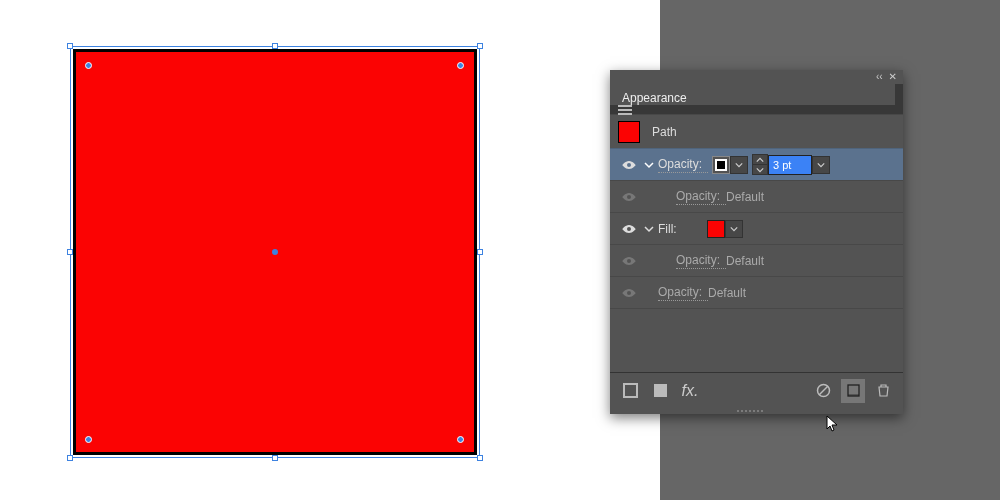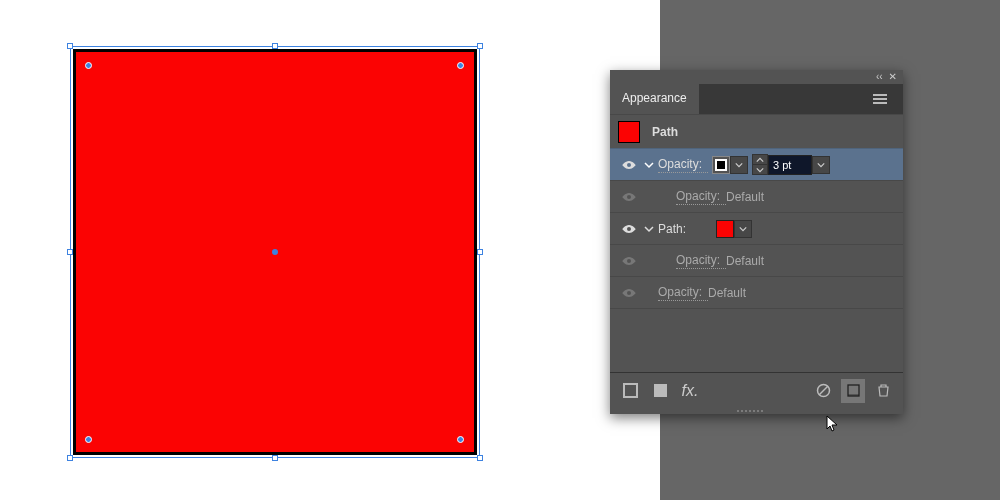--- a/index.html
+++ b/index.html
@@ -23,21 +23,21 @@
   .a-tl { left: 85px; top: 62px; }
   .a-tr { left: 457px; top: 62px; }
   .a-bl { left: 85px; top: 436px; }
   .a-br { left: 457px; top: 436px; }
   .center-dot { position: absolute; left: 272px; top: 249px; width: 6px; height: 6px; background: #3d82e0; border-radius: 50%; }
 
   
   .panel { position: absolute; left: 610px; top: 70px; width: 293px; background: #535353; color: #ddd; font-size: 12px; box-shadow: 0 4px 12px rgba(0,0,0,0.5); }
   .panel-top { height: 14px; background: #535353; display: flex; justify-content: flex-end; align-items: center; padding-right: 6px; gap: 6px; }
   .panel-top span { color: #ccc; cursor: pointer; font-size: 10px; line-height: 10px; }
-  .panel-tabbar { height: 30px; background: #383838; display: flex; align-items: stretch; padding-right: 8px; }
+  .panel-tabbar { height: 30px; background: #383838; display: flex; align-items: stretch; padding-right: 8px; flex-direction: column; }
   .tab { background: #535353; padding: 7px 12px 0 12px; color: #eee; font-size: 12px; }
   .spacer { flex: 1; }
   .menu-btn { width: 30px; display: flex; align-items: center; justify-content: center; color: #ccc; cursor: pointer; }
   .menu-lines { width: 14px; height: 10px; border-top: 2px solid #bbb; border-bottom: 2px solid #bbb; position: relative; }
   .menu-lines::before { content: ""; position: absolute; left: 0; right: 0; top: 2px; border-top: 2px solid #bbb; }
 
   .panel-body { background: #535353; }
   .row { display: flex; align-items: center; min-height: 32px; padding: 3px 8px; color: #ddd; border-top: 1px solid rgba(0,0,0,0.12); }
   .row.header { min-height: 34px; }
   .row.dim { color: #aaa; }
@@ -52,21 +52,21 @@
   .swatch-big { width: 22px; height: 22px; border: 1px solid #000; margin-right: 12px; }
   .swatch-sm { width: 18px; height: 18px; display: inline-flex; align-items: center; justify-content: center; border: 1px solid #888; background: #535353; }
   .swatch-stroke-inner { width: 12px; height: 12px; background: #000; border: 2px solid #fff; }
   .swatch-fill { background: #fb0303; border: 1px solid #222; }
   .mini-group { display: flex; align-items: center; gap: 0; margin-left: 4px; }
   .drop { width: 18px; height: 18px; display: flex; align-items: center; justify-content: center; border: 1px solid #333; background: #474747; cursor: pointer; }
   .drop svg, .stepper svg { width: 8px; height: 8px; }
   .stepper { display: flex; flex-direction: column; border: 1px solid #333; background: #333; margin-left: 4px; }
   .stepper div { width: 14px; height: 9px; background: #474747; display: flex; align-items: center; justify-content: center; cursor: pointer; }
   .stepper div:first-child { margin-bottom: 1px; }
-  .val-input { width: 44px; height: 20px; background: #0f172a; border: 1px solid #222; color: #fff; font-size: 11px; padding: 0 4px; display: flex; align-items: center; }
+  .val-input { width: 44px; height: 20px; background: #3b82f6; border: 1px solid #222; color: #fff; font-size: 11px; padding: 0 4px; display: flex; align-items: center; }
   .row-gap { height: 64px; border-top: 1px solid rgba(0,0,0,0.12); }
 
   .panel-footer { height: 36px; border-top: 1px solid #333; background: #535353; display: flex; align-items: center; padding: 0 8px; gap: 6px; }
   .ftr-btn { width: 24px; height: 24px; display: flex; align-items: center; justify-content: center; color: #bbb; cursor: pointer; }
   .ftr-btn.active { background: #777; }
   .ftr-spacer { flex: 1; }
   .panel-grip { height: 6px; background: #535353; display: flex; justify-content: center; align-items: center; }
   .grip { width: 40px; height: 3px; display: flex; gap: 2px; }
   .grip span { width: 2px; height: 2px; background: #888; border-radius: 50%; }
 
@@ -108,21 +108,21 @@
     <div class="spacer"></div>
     <div class="menu-btn">
       <div class="menu-lines"></div>
     </div>
   </div>
 
   <div class="panel-body">
 
     <div class="row header">
       <div class="swatch-big" style="background:#fb0303"></div>
-      <div style="font-weight:700">Path</div>
+      <div style="font-weight:400">Path</div>
     </div>
 
     <div class="row selected">
       <div class="vis">
         <svg class="eye" viewBox="0 0 24 16">
             <path d="M12 2C6 2 2 8 2 8s4 6 10 6 10-6 10-6-4-6-10-6zm0 9a3 3 0 110-6 3 3 0 010 6z" fill="#ddd"></path>
           </svg>
       </div>
       <div class="expand">
         <svg viewBox="0 0 10 10">
@@ -176,21 +176,21 @@
       <div class="vis">
         <svg class="eye" viewBox="0 0 24 16">
             <path d="M12 2C6 2 2 8 2 8s4 6 10 6 10-6 10-6-4-6-10-6zm0 9a3 3 0 110-6 3 3 0 010 6z" fill="#ddd"></path>
           </svg>
       </div>
       <div class="expand">
         <svg viewBox="0 0 10 10">
             <path d="M1 3l4 4 4-4" fill="none" stroke="#ddd" stroke-width="1.5"></path>
           </svg>
       </div>
-      <span class="lbl">Path:</span>
+      <span class="lbl">Fill:</span>
       <div class="mini-group" style="margin-left:24px">
         <div class="swatch-sm swatch-fill"></div>
         <div class="drop">
           <svg viewBox="0 0 10 10">
               <path d="M1 3l4 4 4-4" fill="none" stroke="#ccc" stroke-width="1.5"></path>
             </svg>
         </div>
       </div>
     </div>
 

